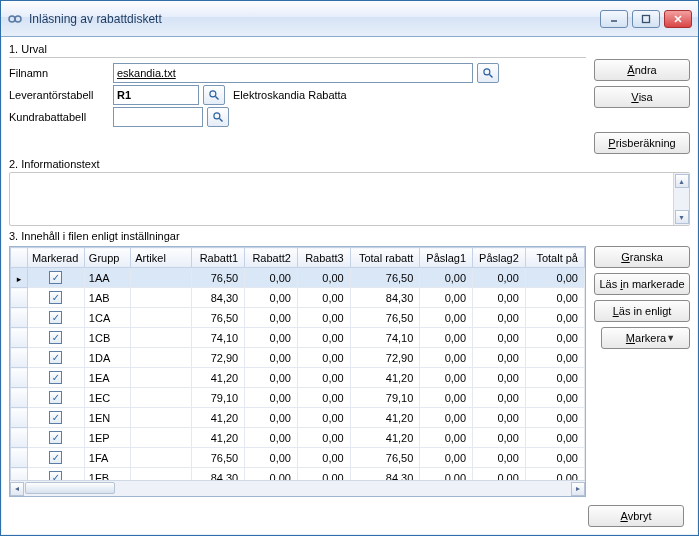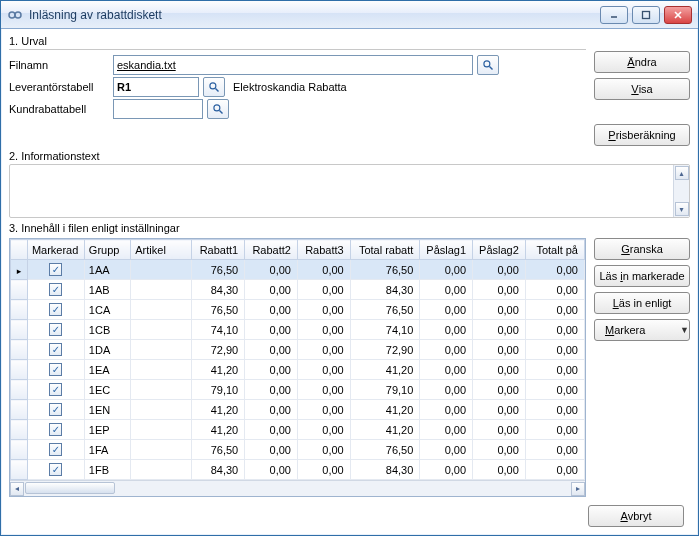--- a/index.html
+++ b/index.html
@@ -1,35 +1,35 @@
 <!DOCTYPE html>
 <html><head>
 <meta charset="utf-8">
 <style>
   * { box-sizing: border-box; }
   html, body { margin:0; padding:0; font-family: "Segoe UI", Tahoma, sans-serif; font-size:11px; color:#000; }
   .window { width:699px; height:536px; background:#fff; border:1px solid #2f6ea8; position:relative; display:flex; flex-direction:column; box-shadow:0 0 0 1px #e8f0fa inset; }
-  .titlebar { height:28px; background:linear-gradient(to bottom,#fdfdfe,#e7eefb 45%,#d6e3f6 46%,#e7eff9); display:flex; align-items:center; padding:0 6px; border-bottom:1px solid #8aa9cf; }
+  .titlebar { height:36px; background:linear-gradient(to bottom,#fdfdfe,#e7eefb 45%,#d6e3f6 46%,#e7eff9); display:flex; align-items:center; padding:0 6px; border-bottom:1px solid #8aa9cf; }
   .titlebar .icon { width:16px; height:16px; margin-right:6px; display:inline-flex; align-items:center; justify-content:center; }
   .titlebar .title { flex:1; color:#1b3a5f; font-size:12px; }
   .win-btns { display:flex; gap:4px; }
   .win-btn { width:28px; height:18px; border:1px solid #6a8ab0; border-radius:3px; background:linear-gradient(to bottom,#f4f8fd,#d3e2f4); display:flex; align-items:center; justify-content:center; font-size:10px; color:#37516f; cursor:default;}
   .win-btn.close { background:linear-gradient(to bottom,#f3a0a0,#d94545); border-color:#a83030; color:#fff; font-weight:bold;}
   .client { flex:1; padding:6px 8px 8px 8px; display:flex; flex-direction:column; gap:4px; overflow:hidden;}
   .section-label { font-size:11px; color:#000; }
   .row { display:flex; align-items:center; height:22px; gap:4px; }
   .lbl { width:100px; }
   input.txt { height:20px; border:1px solid #7a97b5; background:#fff; padding:0 3px; font:inherit; }
   .txt.num { text-align:right; }
   .lookup-btn { width:22px; height:20px; border:1px solid #7a97b5; background:linear-gradient(to bottom,#fefefe,#e6edf7); border-radius:2px; display:flex; align-items:center; justify-content:center; color:#2a5fa0; cursor:default; }
   .txt-after { padding-left:4px; }
   .side-buttons { display:flex; flex-direction:column; gap:5px; width:96px; }
   .btn { height:22px; border:1px solid #8a8a8a; border-radius:3px; background:linear-gradient(to bottom,#fdfdfd,#e8e8e8); font:inherit; display:flex; align-items:center; justify-content:center; cursor:default; padding:0 6px; white-space:nowrap;}
   .btn .ul { text-decoration:underline; }
-  .btn.drop { justify-content:space-between; padding:0 0 0 10px;}
+  .btn.drop { padding:0 0 0 10px;margin-left:7px;}
   .upper-area { display:flex; gap:8px; align-items:flex-start;}
   .upper-left { flex:1; }
   .info-box { height:54px; border:1px solid #c8c8c8; border-radius:2px; position:relative; background:#fff; display:flex;}
   .info-box .inner { flex:1; margin:2px; overflow:auto; }
   .vscroll { width:16px; background:#eef2f8; border-left:1px solid #d0d8e4; display:flex; flex-direction:column; justify-content:space-between; align-items:center; padding:1px 0;}
   .sb-btn { width:14px; height:14px; border:1px solid #b6c3d6; background:linear-gradient(to bottom,#fefefe,#e1e8f2); font-size:8px; color:#4d6791; display:flex; align-items:center; justify-content:center;}
   .grid-area { flex:1; display:flex; gap:8px; min-height:0;}
   .grid-wrap { flex:1; border:1px solid #9fb4cf; display:flex; flex-direction:column; min-height:0;}
   .grid-scroll { flex:1; overflow:hidden; position:relative;}
   table.grid { border-collapse:collapse; width:100%; table-layout:fixed; font-size:11px;}

